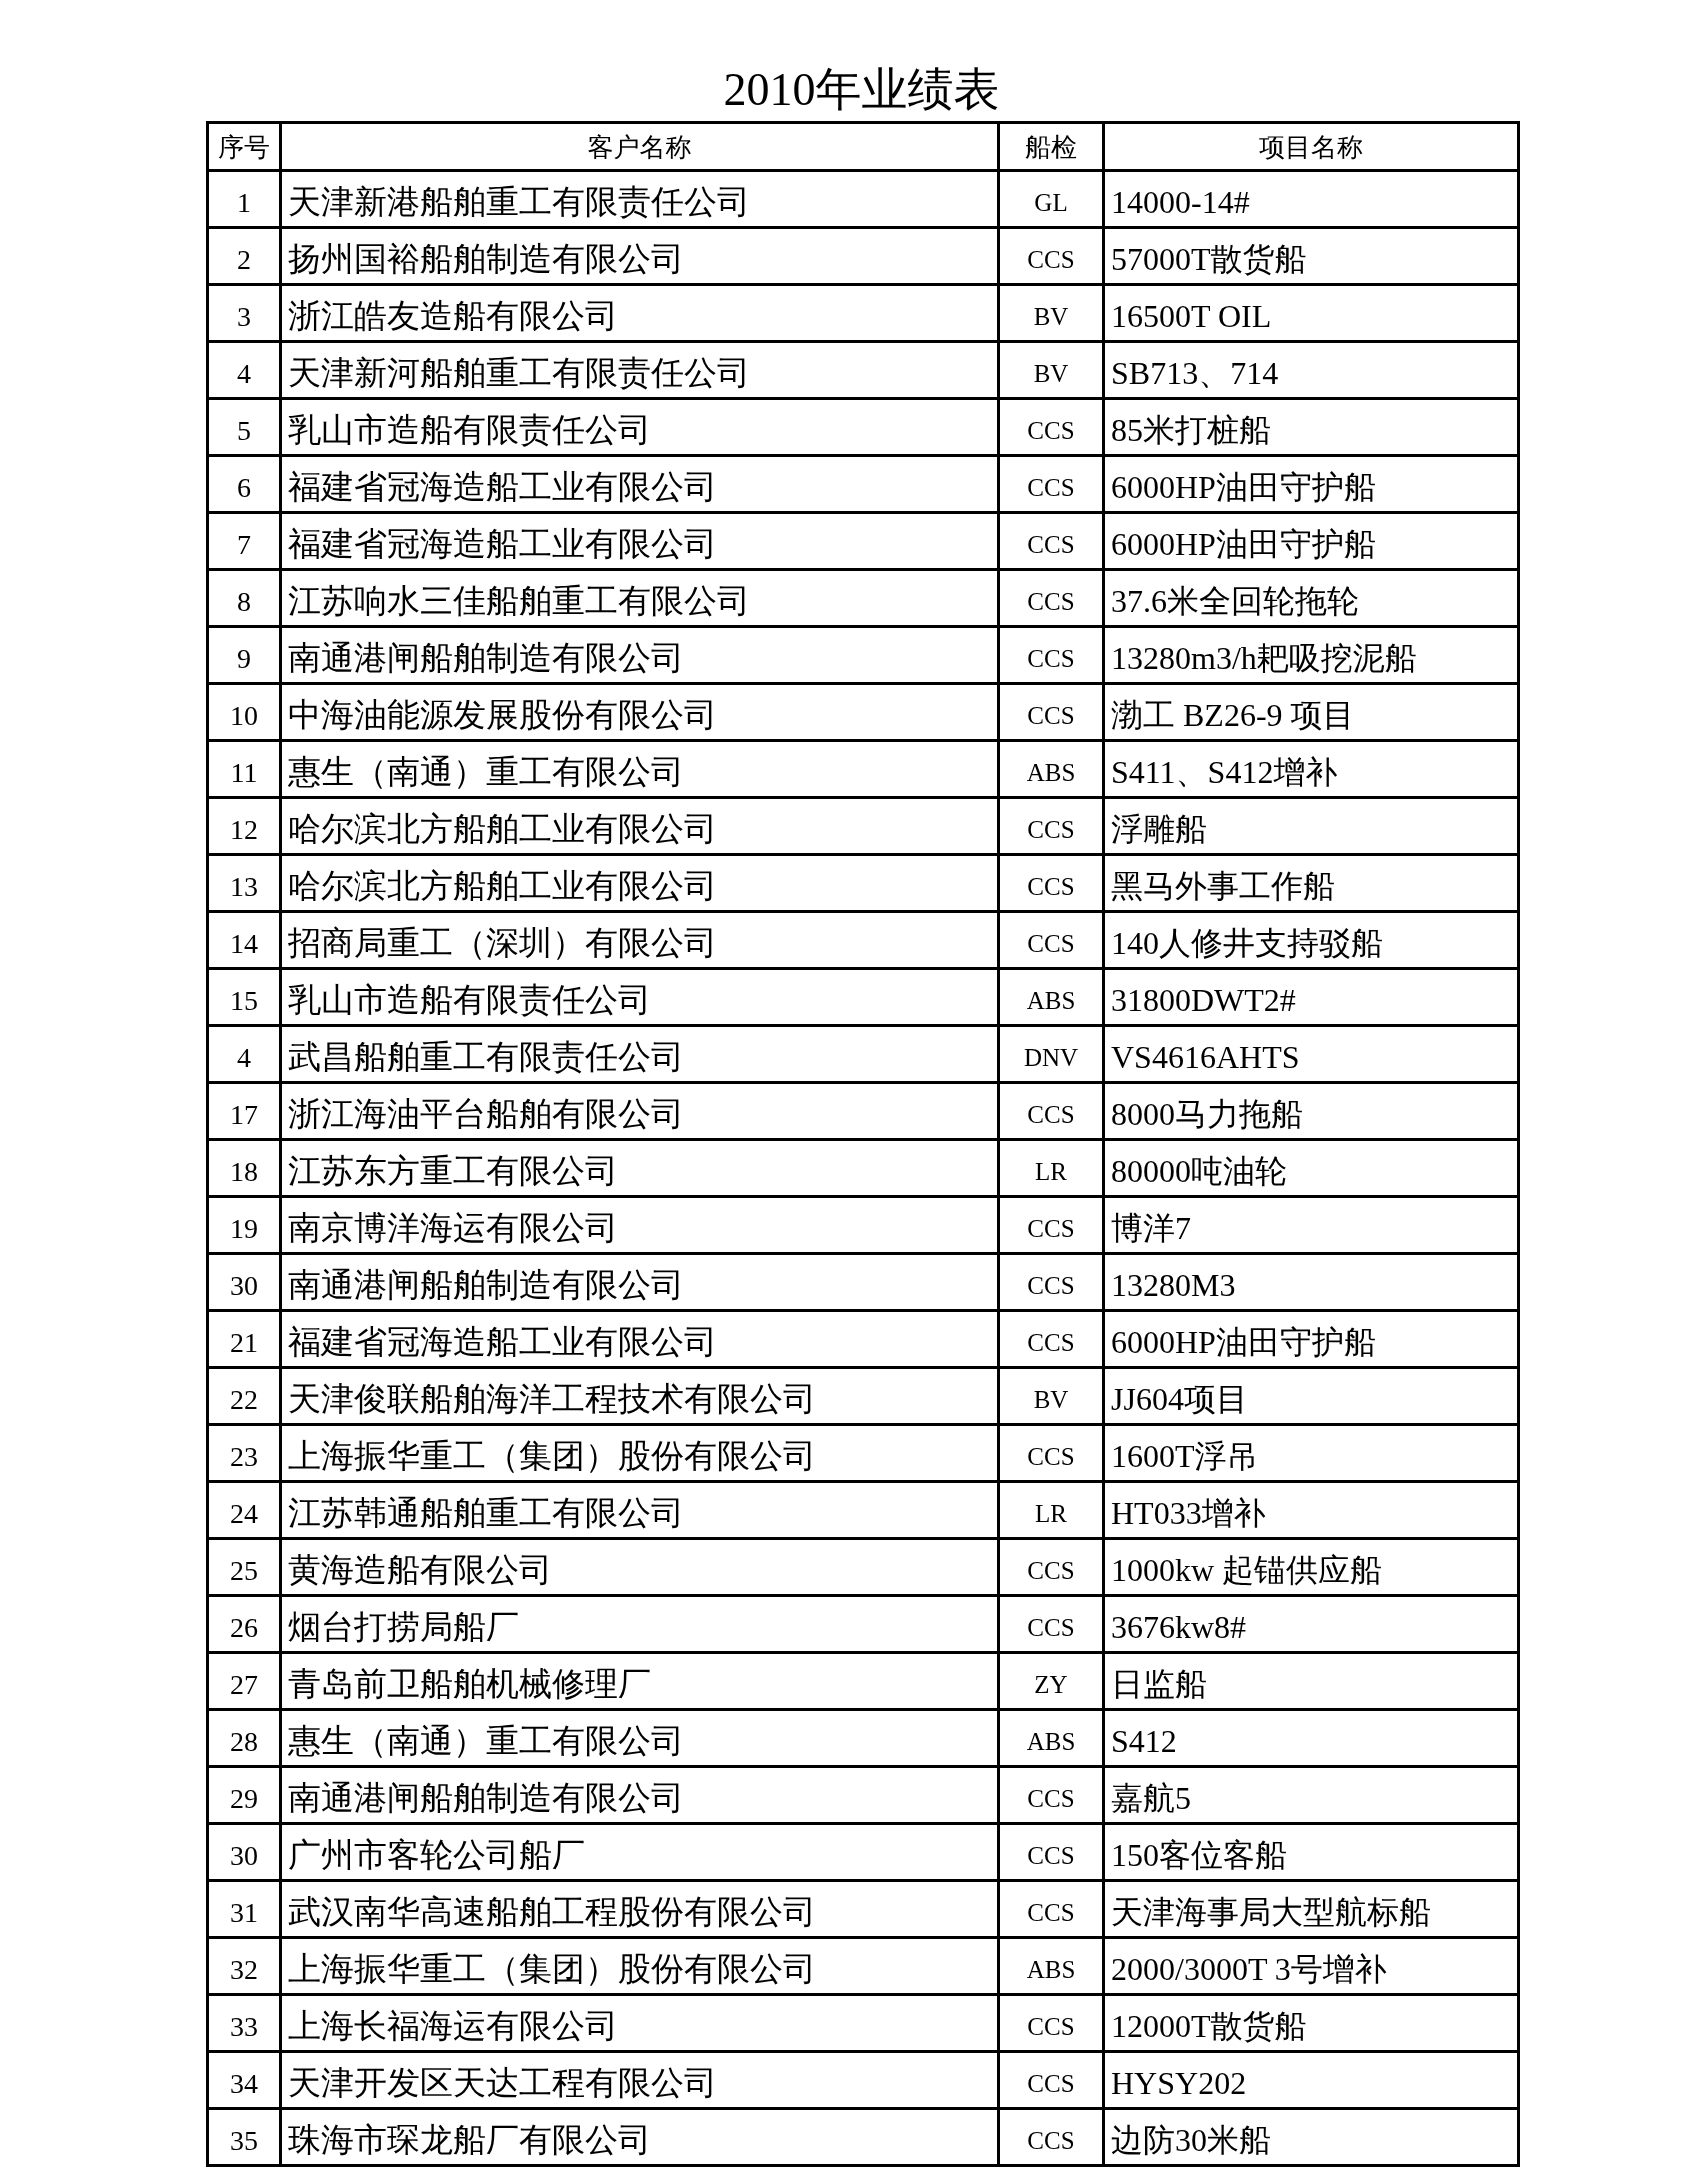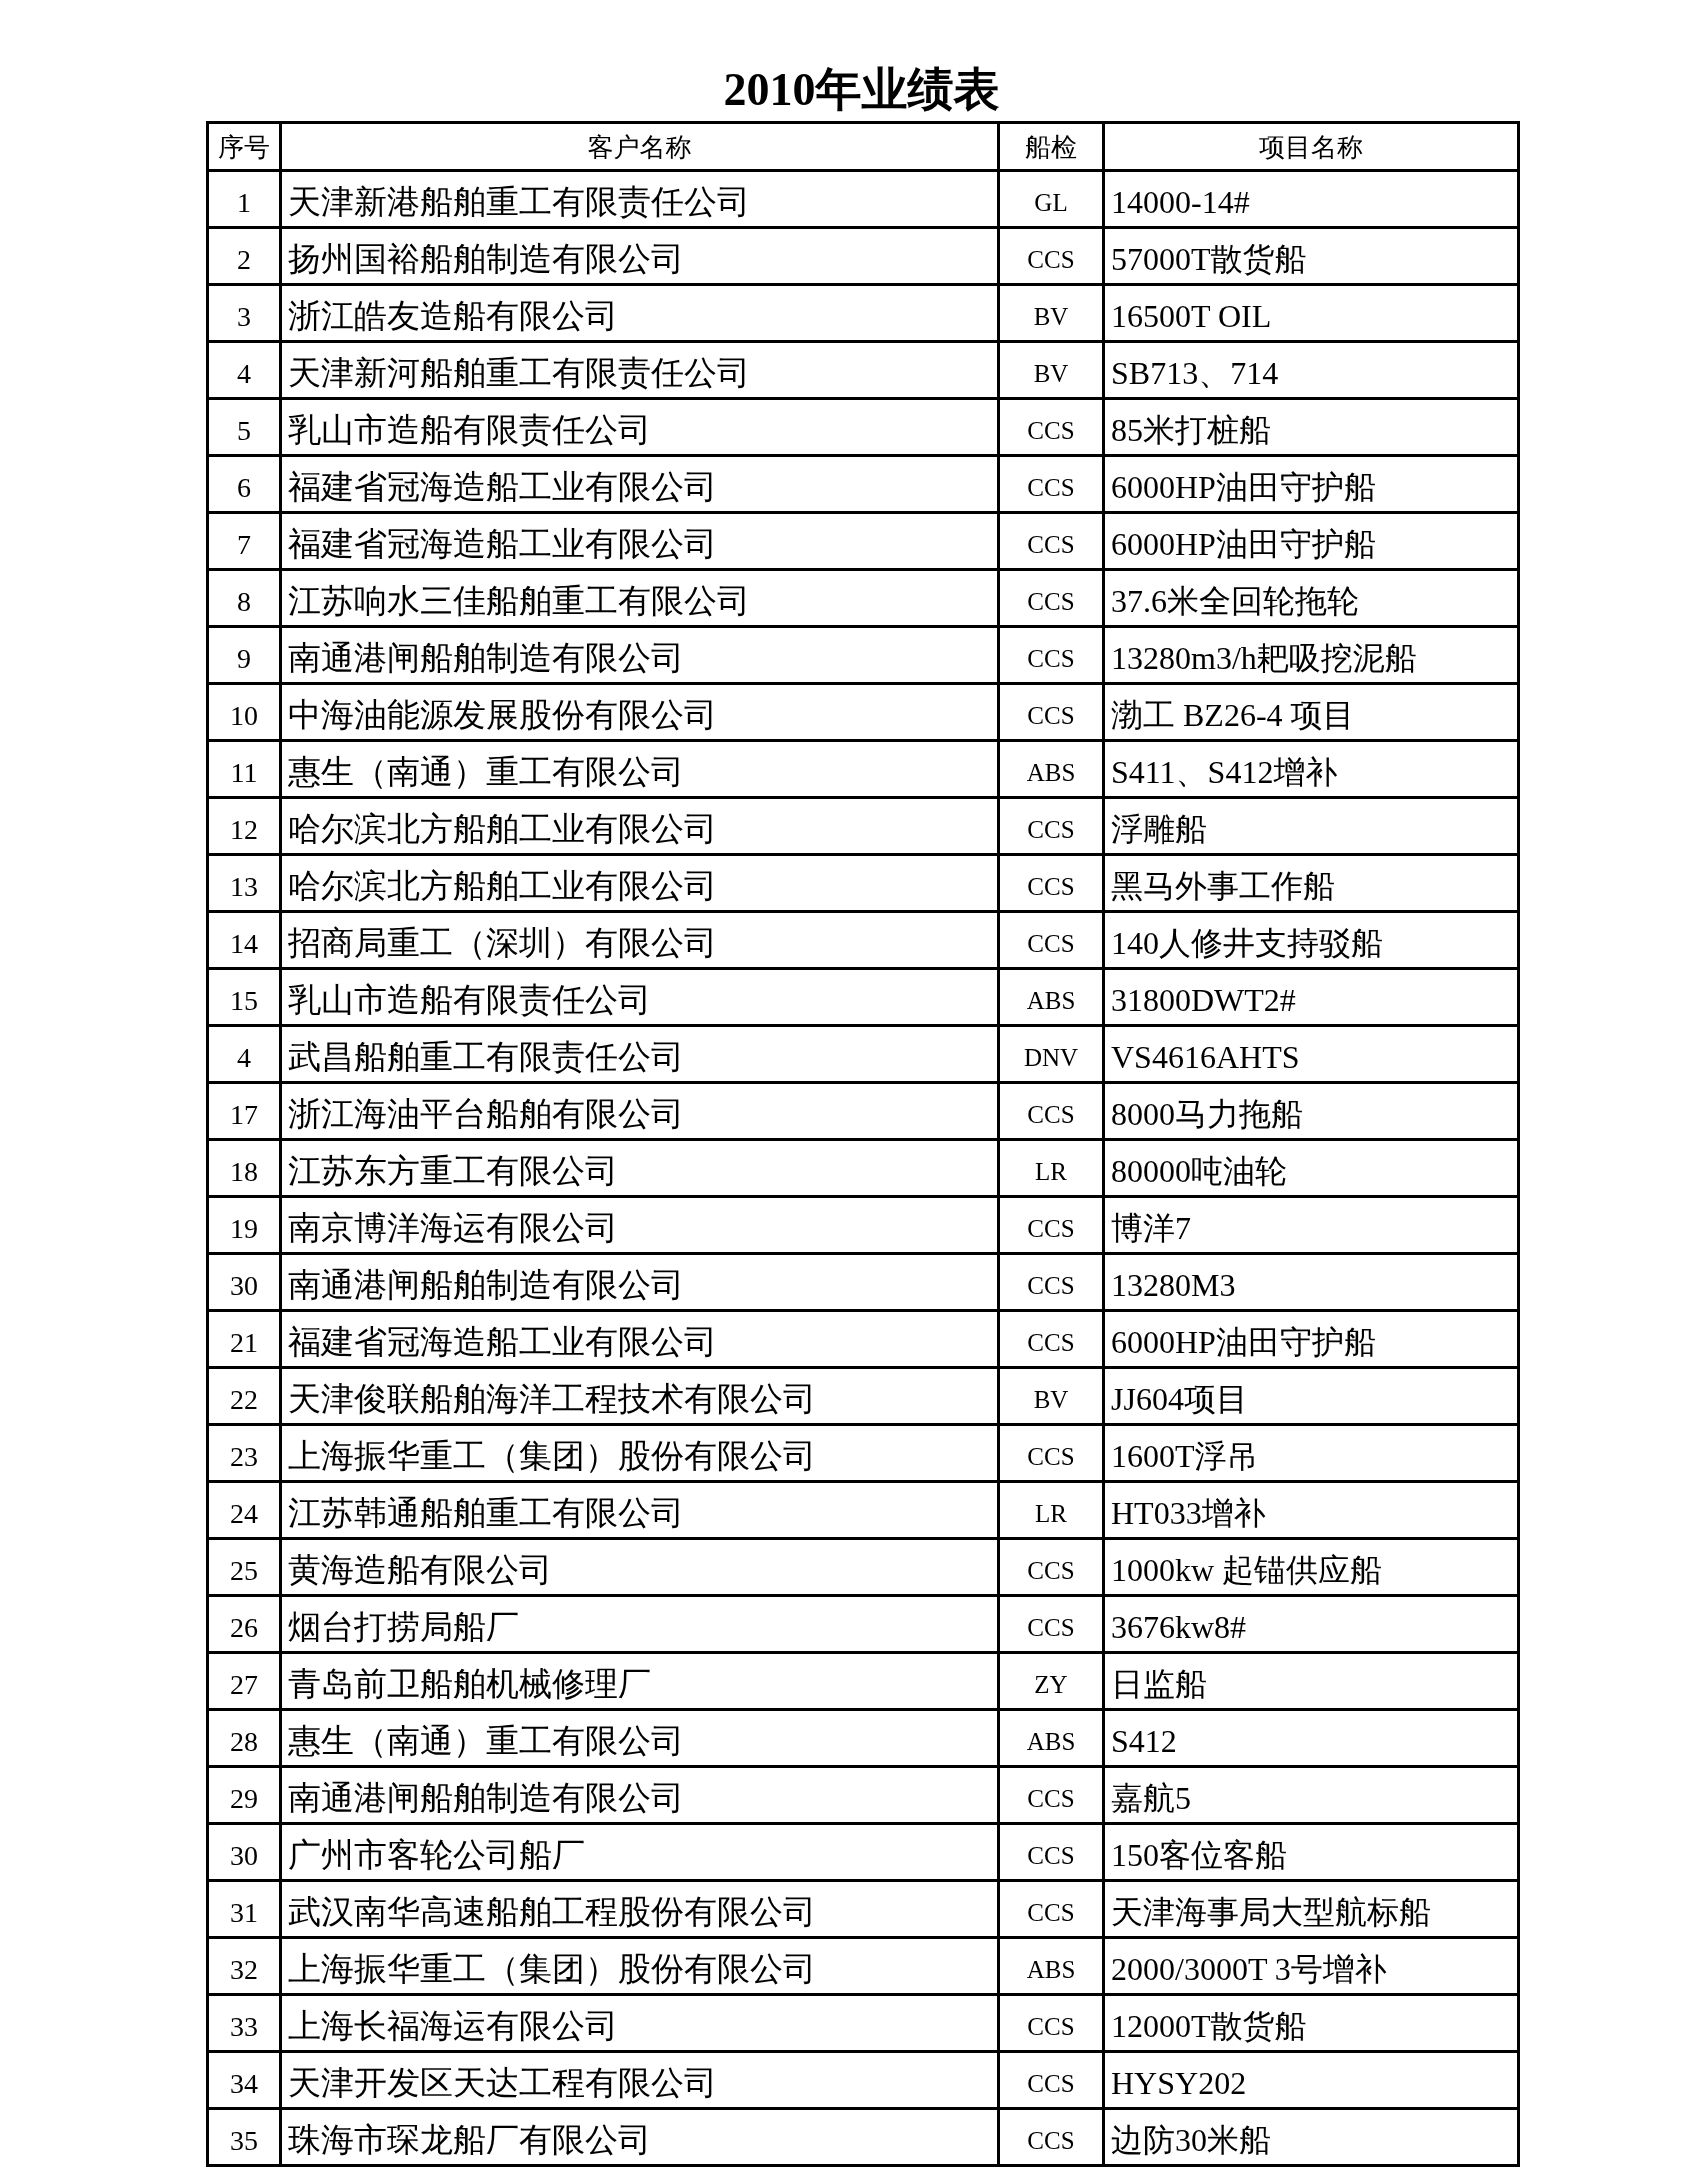--- a/index.html
+++ b/index.html
@@ -14,21 +14,21 @@
     font-family: "Liberation Serif", "DejaVu Serif", serif;
     color: #000000;
   }
   .doc-title {
     position: absolute;
     left: 206px;
     top: 59px;
     width: 1311px;
     text-align: center;
     font-size: 46px;
-    font-weight: bold;
+    font-weight: normal;
     white-space: nowrap;
   }
   table.perf-table {
     position: absolute;
     left: 206px;
     top: 121px;
     width: 1311px;
     table-layout: fixed;
     border-collapse: collapse;
   }
@@ -142,21 +142,21 @@
       <tr>
         <td class="cell-num">9</td>
         <td class="cell-customer">南通港闸船舶制造有限公司</td>
         <td class="cell-class">CCS</td>
         <td class="cell-project">13280m3/h耙吸挖泥船</td>
       </tr>
       <tr>
         <td class="cell-num">10</td>
         <td class="cell-customer">中海油能源发展股份有限公司</td>
         <td class="cell-class">CCS</td>
-        <td class="cell-project">渤工 BZ26-4 项目</td>
+        <td class="cell-project">渤工 BZ26-9 项目</td>
       </tr>
       <tr>
         <td class="cell-num">11</td>
         <td class="cell-customer">惠生（南通）重工有限公司</td>
         <td class="cell-class">ABS</td>
         <td class="cell-project">S411、S412增补</td>
       </tr>
       <tr>
         <td class="cell-num">12</td>
         <td class="cell-customer">哈尔滨北方船舶工业有限公司</td>

